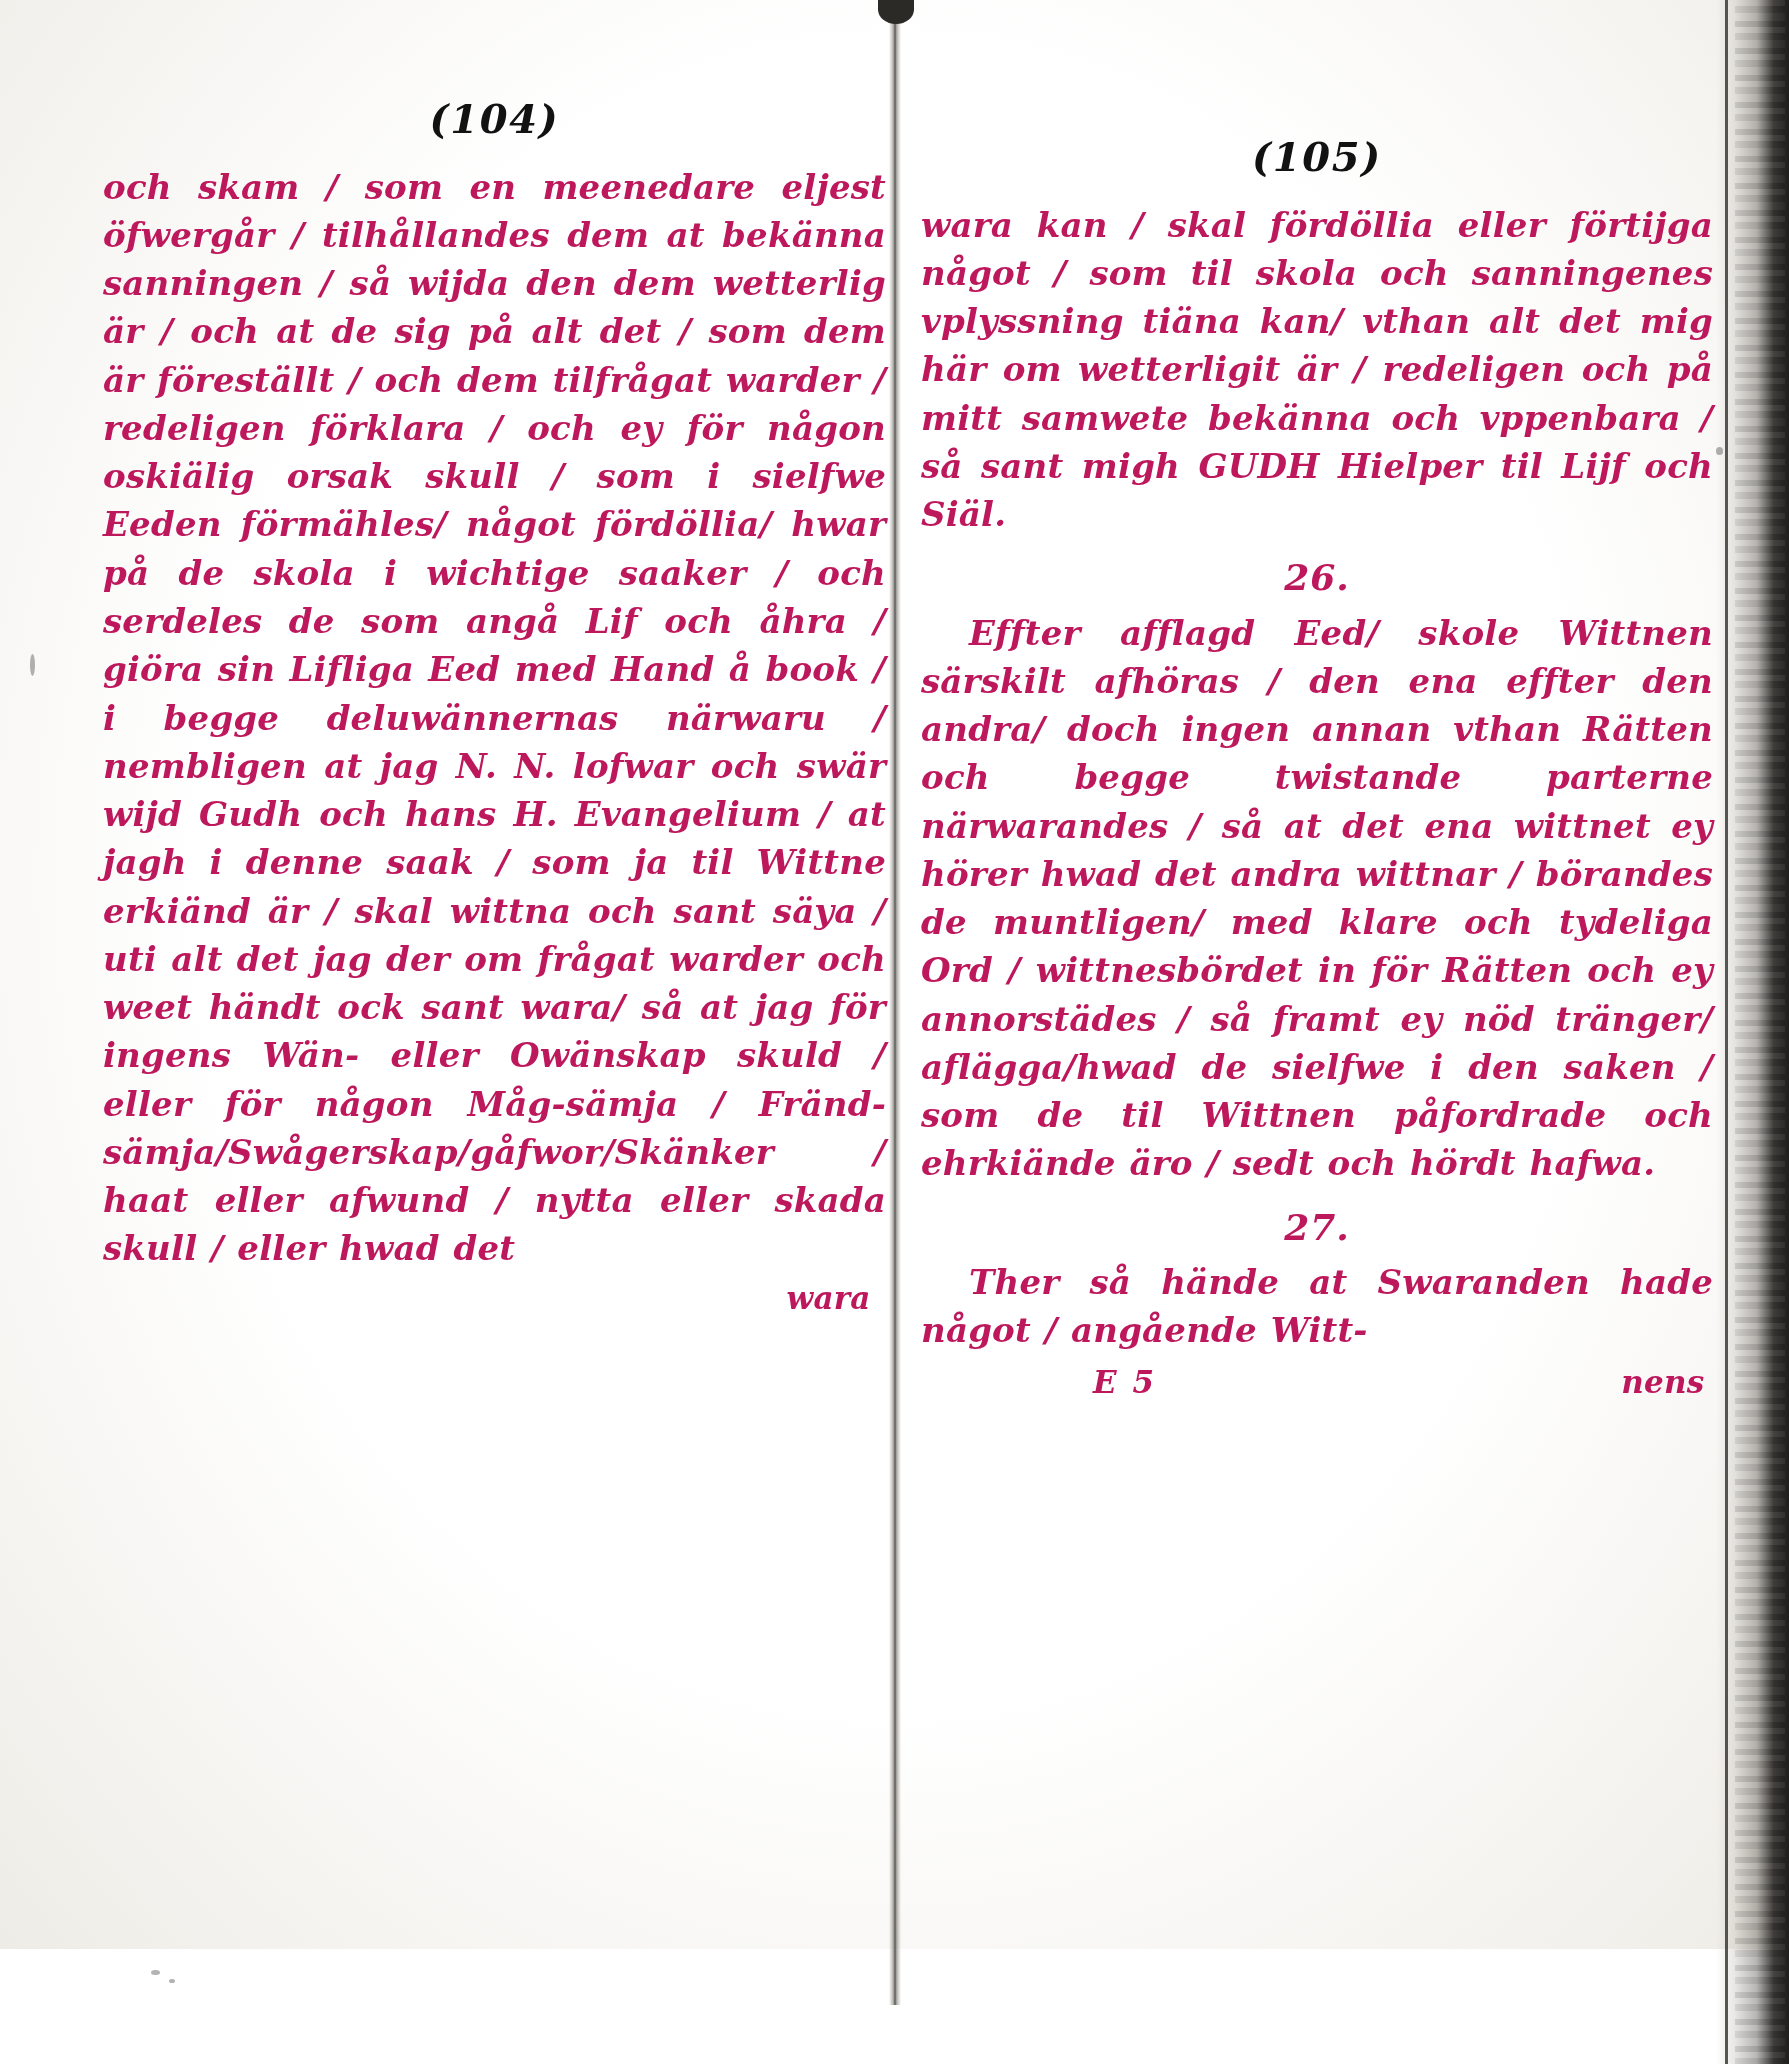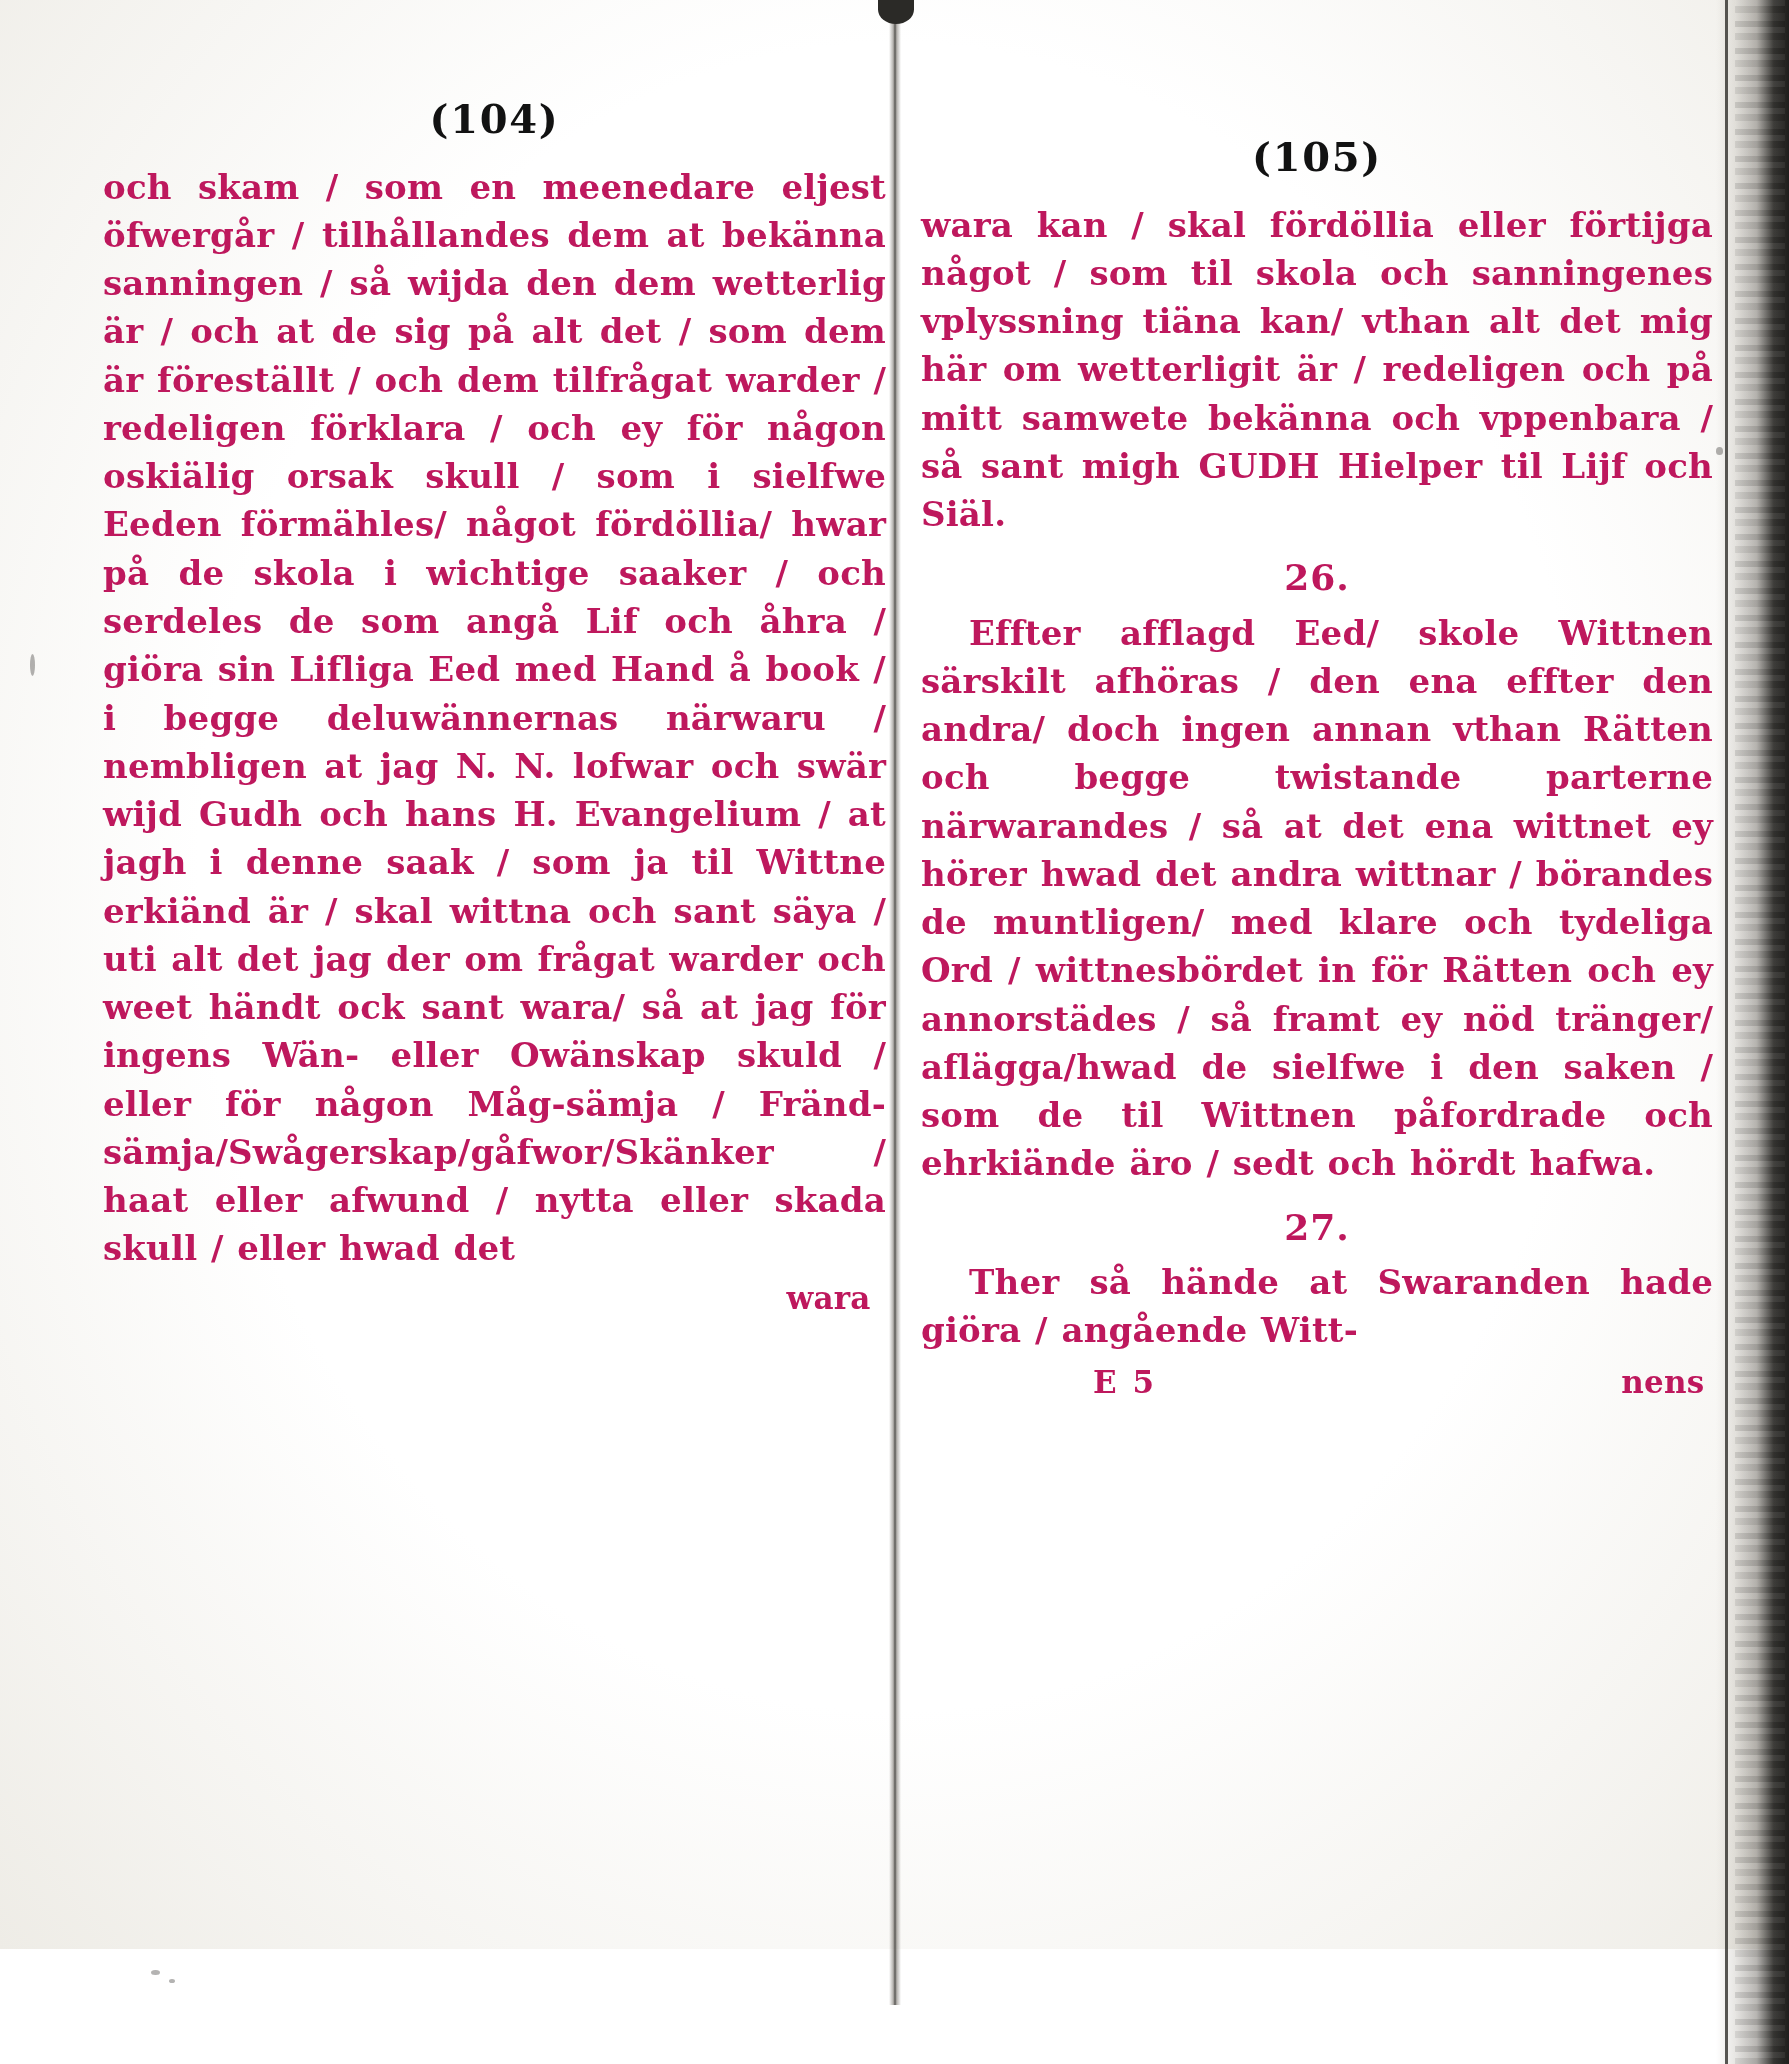--- a/index.html
+++ b/index.html
@@ -11,20 +11,21 @@
     width: 1790px;
     height: 2065px;
     overflow: hidden;
     font-family: "DejaVu Serif", serif;
   }
   .page {
     position: relative;
     width: 1790px;
     height: 1949px;
     background: #fdfdfb;
+    font-style: italic;
   }
   
   .paper-tone {
     position: absolute;
     inset: 0;
     background:
       radial-gradient(ellipse at 50% 45%, rgba(255,255,255,1) 55%, rgba(238,236,230,1) 100%);
   }
   
   .gutter {
@@ -188,21 +189,21 @@
 
   <div class="col col-right">
     <div class="folio folio-right">(105)</div>
     <div class="body">
       <p>wara kan / skal fördöllia eller förtijga något / som til skola och sanningenes vplyssning tiäna kan/ vthan alt det mig här om wetterligit är / redeligen och på mitt samwete bekänna och vppenbara / så sant migh GUDH Hielper til Lijf och Siäl.</p>
 
       <div class="section-num">26.</div>
       <p class="indent">Effter afflagd Eed/ skole Wittnen särskilt afhöras / den ena effter den andra/ doch ingen annan vthan Rätten och begge twistande parterne närwarandes / så at det ena wittnet ey hörer hwad det andra wittnar / börandes de muntligen/ med klare och tydeliga Ord / wittnesbördet in för Rätten och ey annorstädes / så framt ey nöd tränger/ aflägga/hwad de sielfwe i den saken / som de til Wittnen påfordrade och ehrkiände äro / sedt och hördt hafwa.</p>
 
       <div class="section-num">27.</div>
-      <p class="indent">Ther så hände at Swaranden hade giöra / angående Witt-</p>
+      <p class="indent">Ther så hände at Swaranden hade något / angående Witt-</p>
 
       <div class="footline">
         <span class="sig">E 5</span>
         <span class="foot-catch">nens</span>
       </div>
     </div>
   </div>
 
   <div class="gutter"></div>
   <div class="gutter-top-blob"></div>

